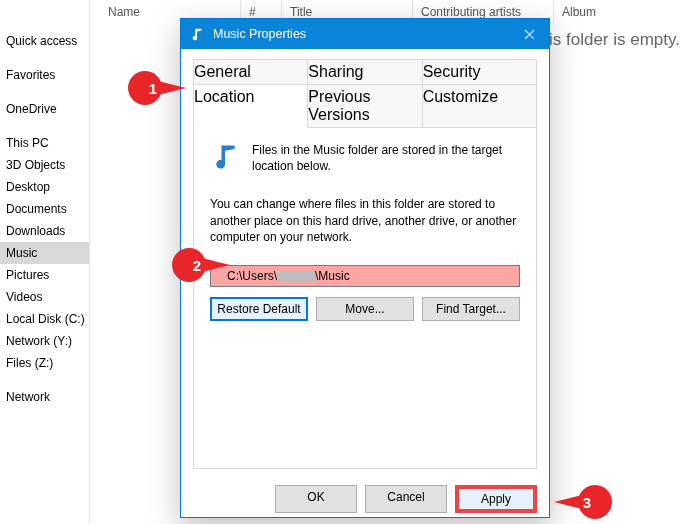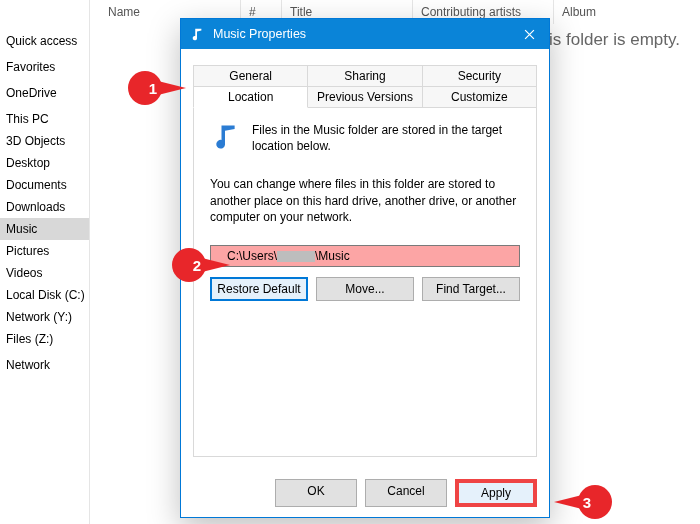--- a/index.html
+++ b/index.html
@@ -25,21 +25,21 @@
     padding-top: 30px;
     background: #fff;
   }
   .exp-sidebar .item {
     padding: 4px 6px;
     white-space: nowrap;
     overflow: hidden;
     cursor: default;
   }
   .exp-sidebar .item.selected { background: #d8d8d8; }
-  .exp-sidebar .group-gap { margin-top: 4px; }
+  .exp-sidebar .group-gap { margin-top: 12px; }
   .exp-main { flex: 1; position: relative; }
   .exp-headers {
     position: absolute; top: 0; left: 0; right: 0;
     height: 24px;
     display: flex;
     color: #555;
     padding-left: 10px;
     align-items: center;
   }
   .exp-headers .col {
@@ -53,21 +53,21 @@
   }
 
   
   .dialog {
     position: absolute;
     left: 180px; top: 18px;
     width: 370px; height: 500px;
     background: #fff;
     border: 1px solid #0078d7;
     box-shadow: 0 10px 30px rgba(0,0,0,0.25);
-    display: flex; flex-direction: column; gap: 6px;
+    display: flex; flex-direction: column;
   }
   .titlebar {
     height: 30px;
     background: #0a84d8;
     color: #fff;
     display: flex; align-items: center;
     padding: 0 8px;
   }
   .titlebar .t-icon {
     width: 16px; height: 16px; margin-right: 8px;
@@ -89,24 +89,24 @@
   }
   .tabstrip { }
   .tabrow {
     display: flex;
     border-bottom: 0;
   }
   .tab {
     border: 1px solid #d9d9d9;
     background: #f7f7f7;
     padding: 3px 0;
-    text-align: center;
+    text-align: left;
     cursor: default;
     flex: 1;
-    font-size: 12px;
+    font-size: 16px;
   }
   .tabrow2 { margin-top: -1px; }
   .tab + .tab { border-left: 0; }
   .tab.active {
     background: #fff;
     border-bottom: 1px solid #fff;
     position: relative; z-index: 2;
   }
   .tabcontent {
     border: 1px solid #d9d9d9;
@@ -143,21 +143,21 @@
     cursor: default;
     font-size:12px;
   }
   .btn.def {
     border: 2px solid #0078d7;
     background: #e5f1fb;
     padding: 3px 0;
   }
 
   .dlg-footer {
-    padding: 8px 12px 10px 12px;
+    padding: 8px 12px 4px 12px;
     display:flex; justify-content:flex-end; gap:8px;
     background:#fff;
   }
   .fbtn {
     border: 1px solid #adadad;
     background: #e1e1e1;
     width: 82px;
     padding: 4px 0;
     text-align: center;
     font-size: 12px;

